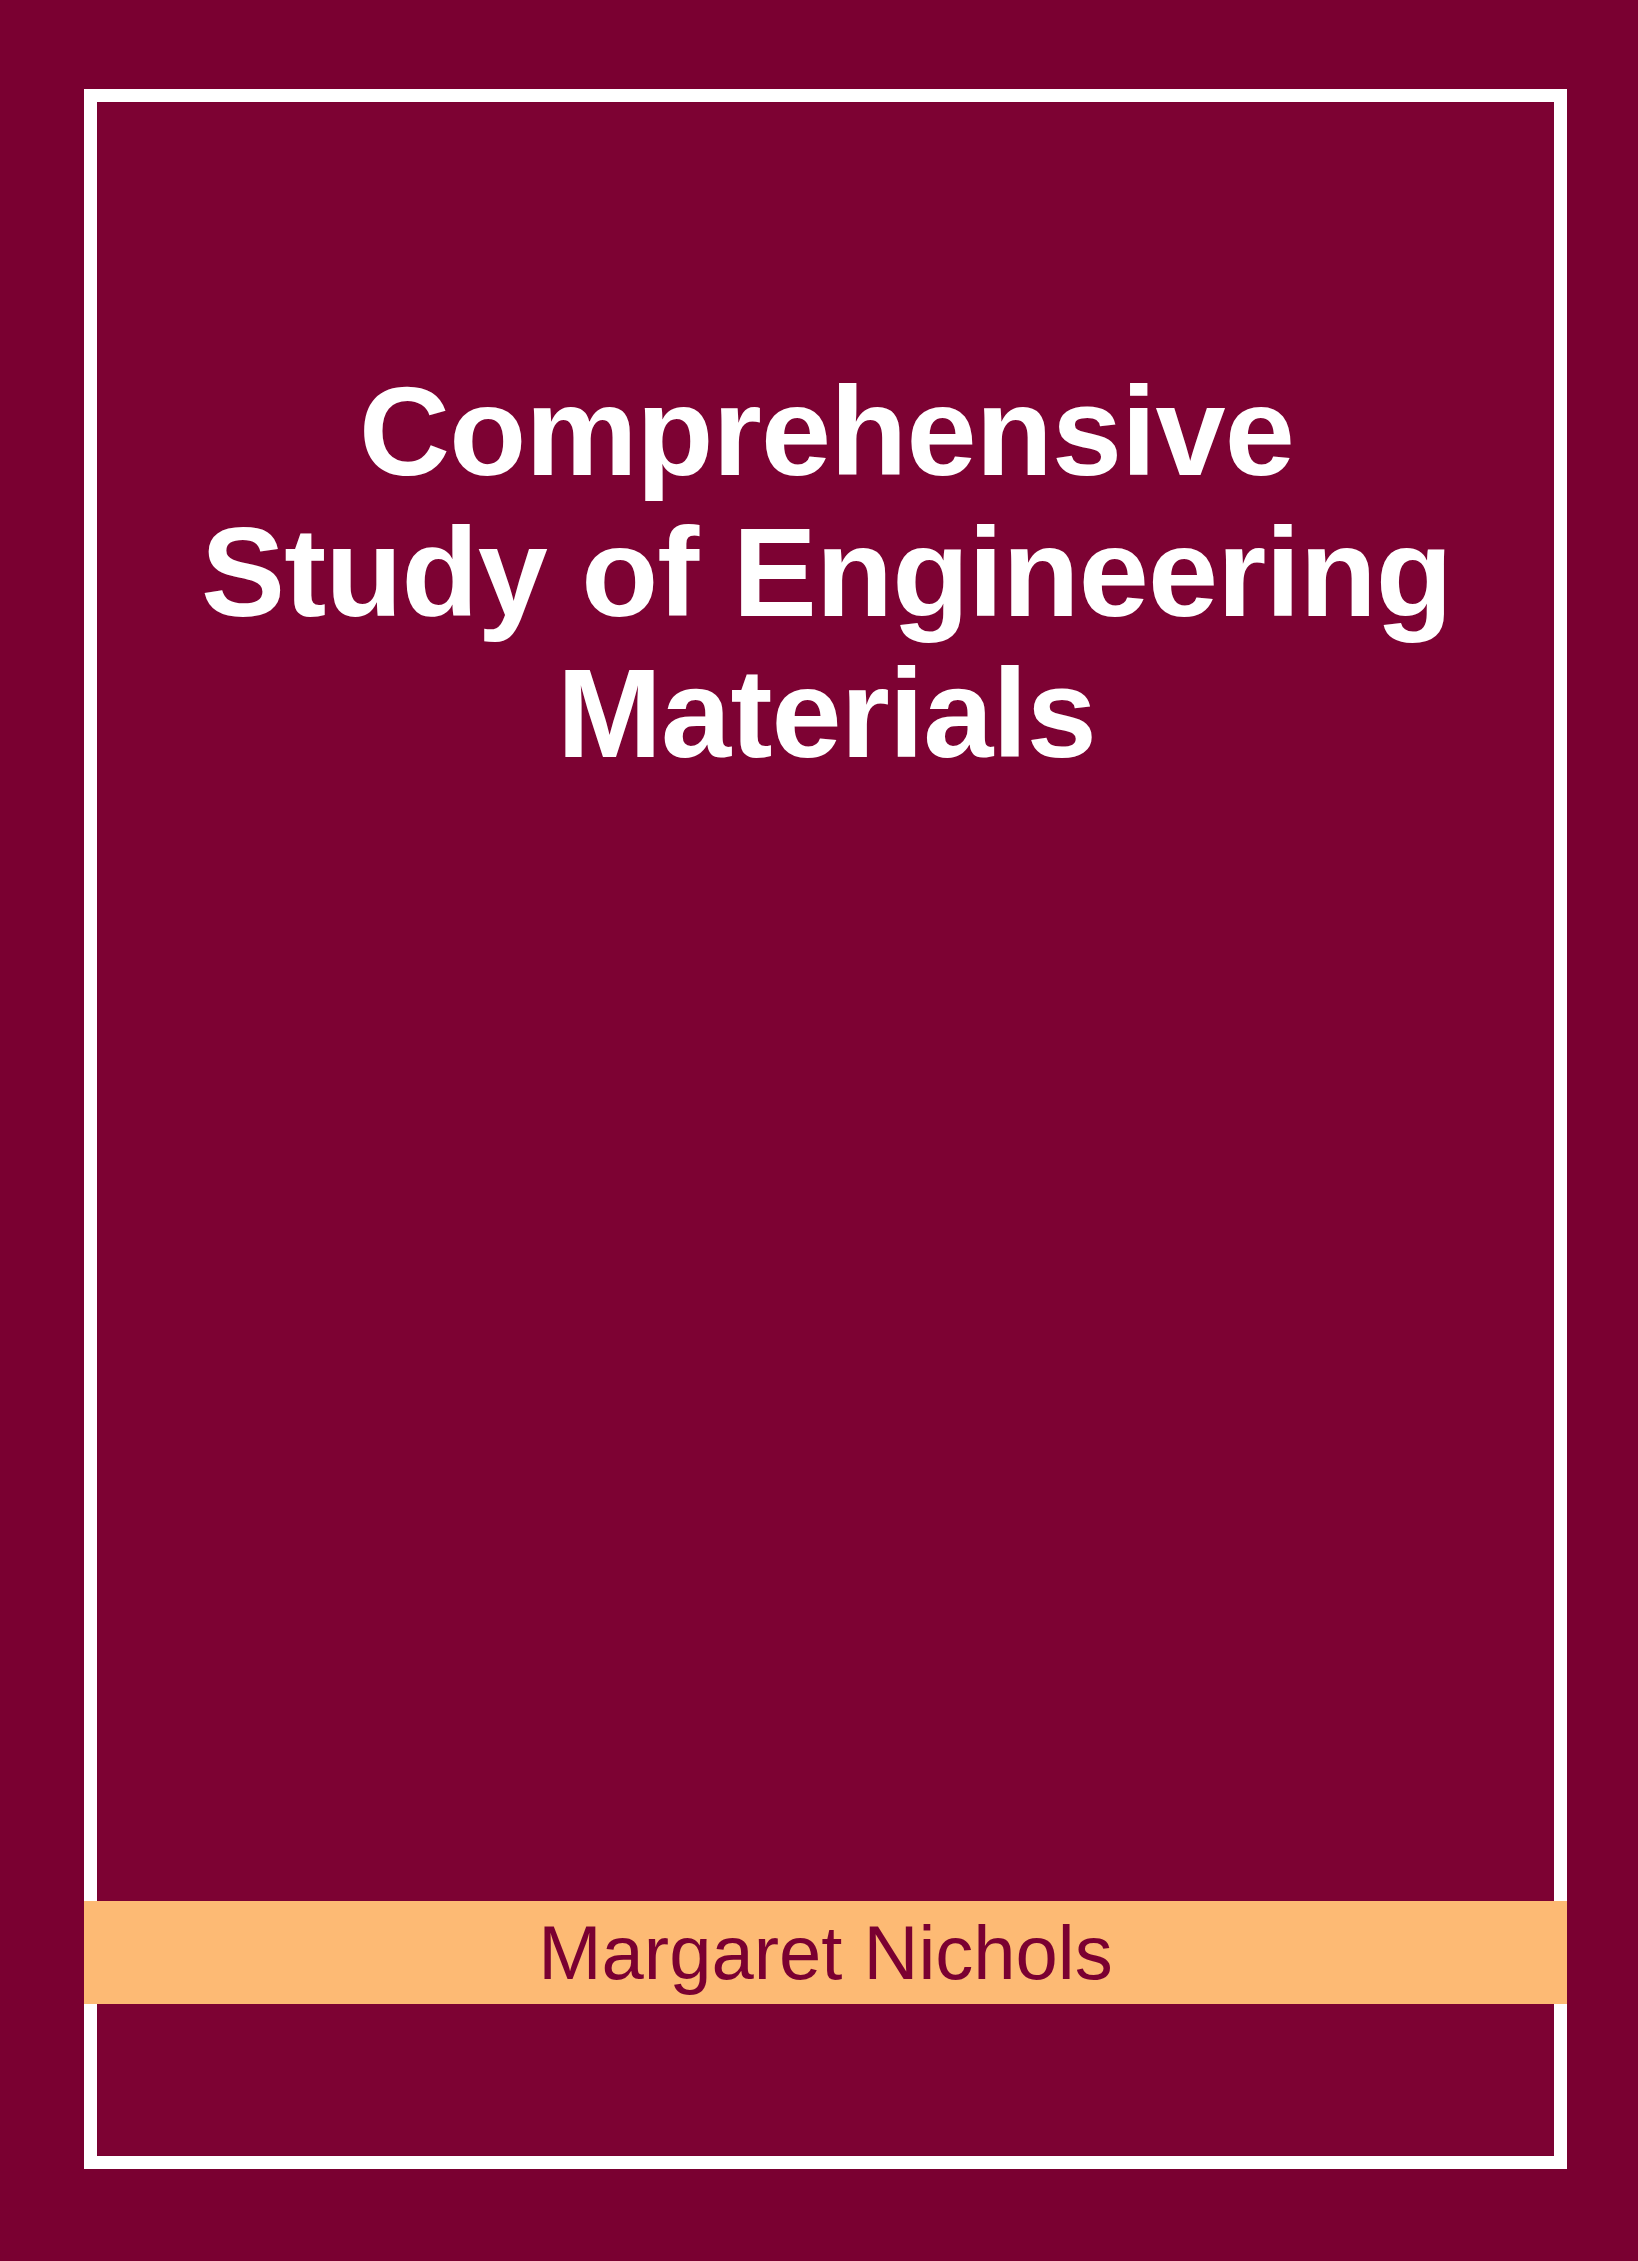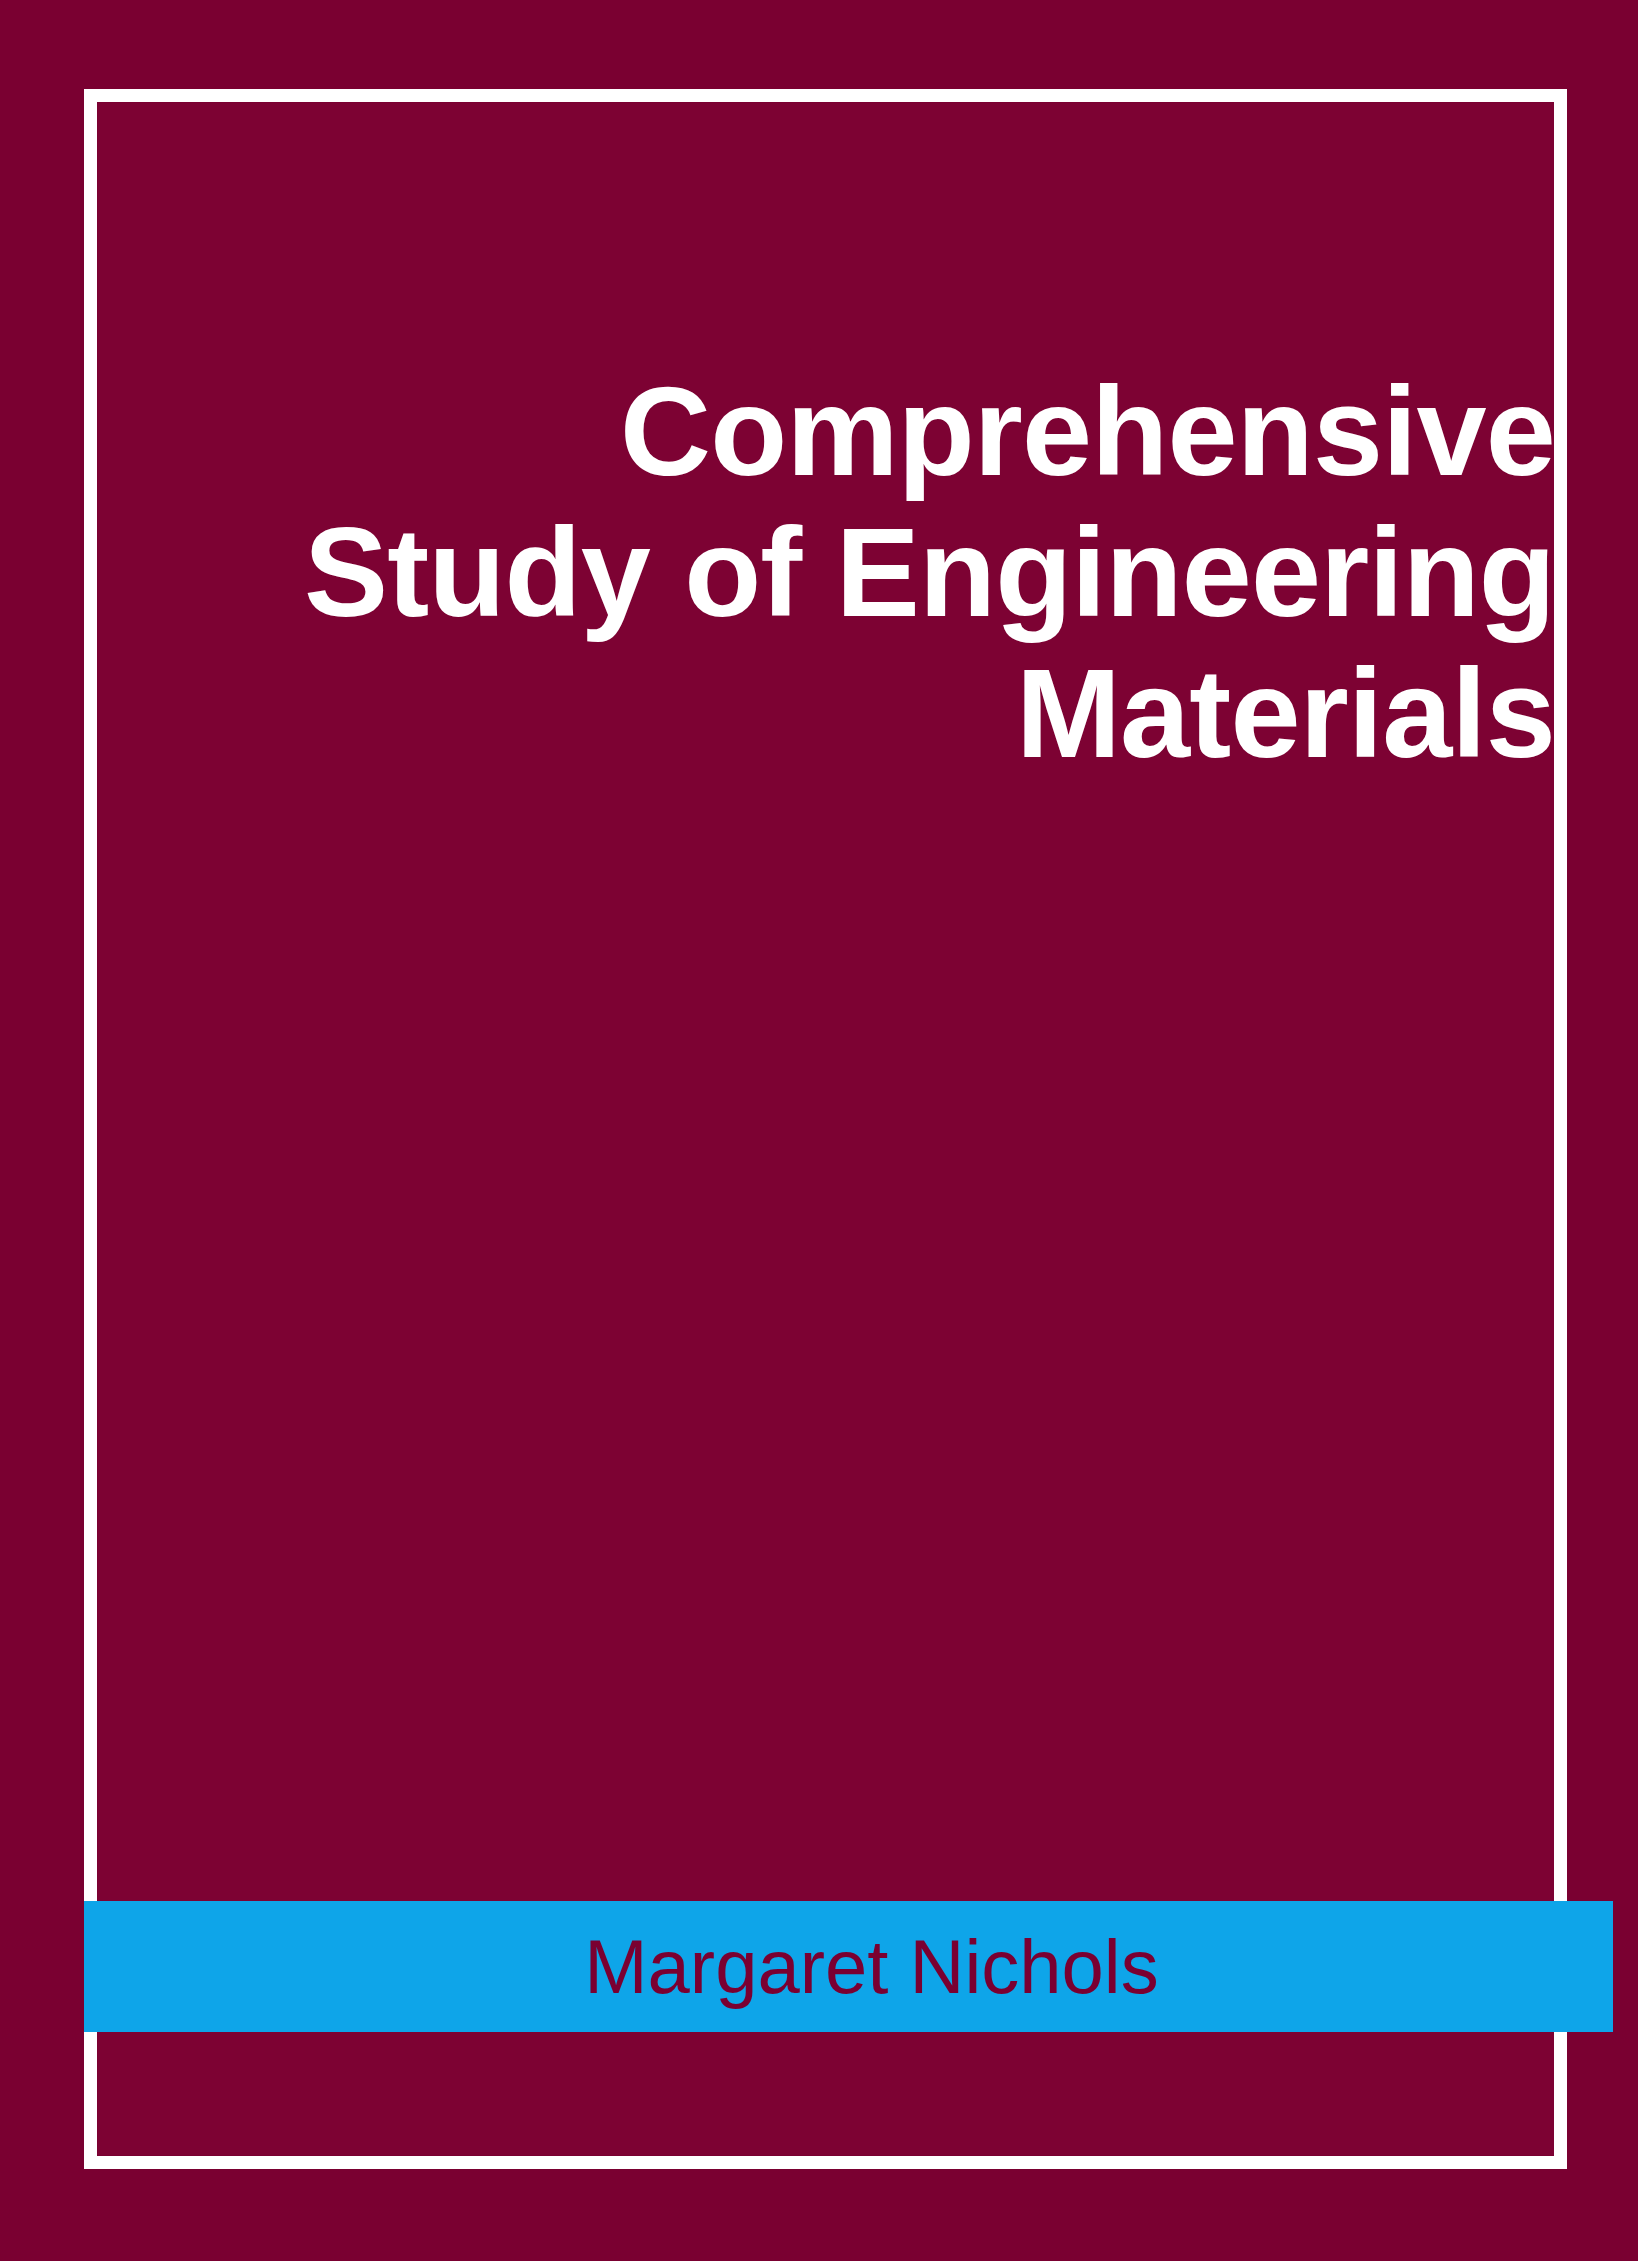--- a/index.html
+++ b/index.html
@@ -39,35 +39,34 @@
   }
   .title {
     position: absolute;
     left: 98px;
     top: 361px;
     width: 1457px;
     color: #ffffff;
     font-size: 126px;
     line-height: 141px;
     font-weight: bold;
-    text-align: right;
+    text-align: center;
     white-space: pre-line;
     letter-spacing: -0.8px;
   }
   .author-band {
     position: absolute;
     left: 84px;
     top: 1901px;
     width: 1483px;
-    height: 131px;
-    background: #0ea5e9;
+    height: 103px;
+    background: #fdba74;
     display: flex;
     align-items: center;
     justify-content: center;
-    padding-left: 46px;
   }
   .author-name {
     color: #7a0031;
     font-size: 76px;
     line-height: 76px;
     font-weight: normal;
     text-align: center;
     letter-spacing: 0;
   }
 </style>

